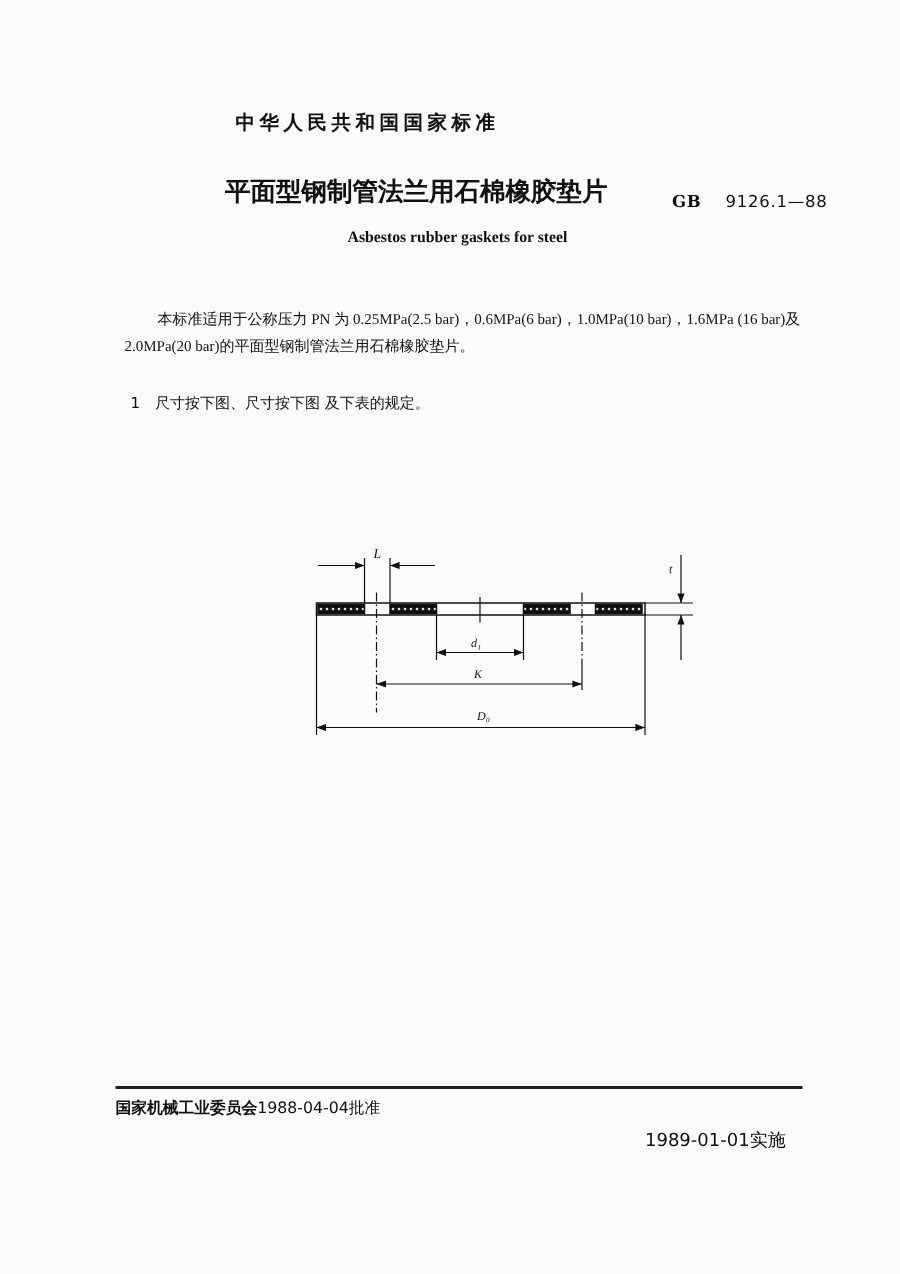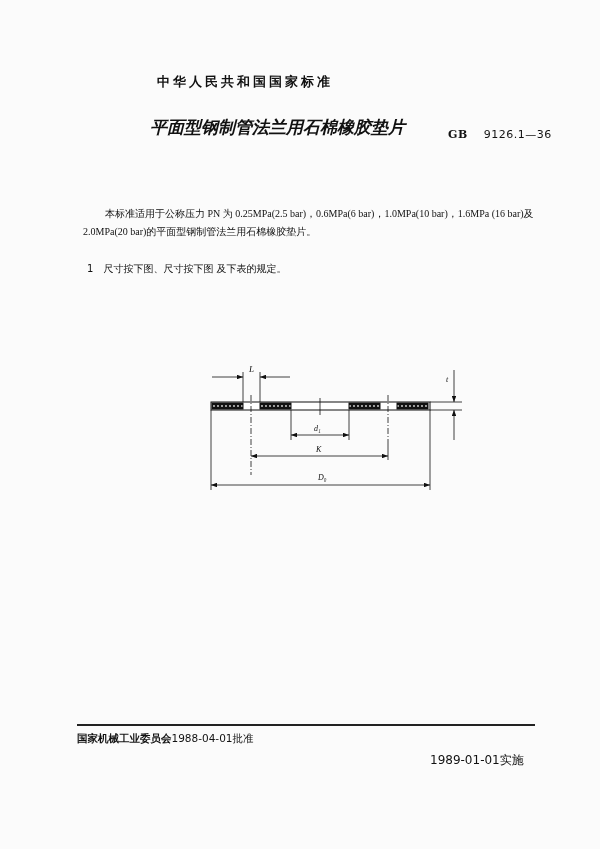--- a/index.html
+++ b/index.html
@@ -7,21 +7,21 @@
     width: 600px; height: 849px; background: #fbfbfb; position: relative; overflow: hidden;
     font-family: "DejaVu Serif", serif; color: #111;
   }
   .abs { position: absolute; }
   .top-title {
     left: 0; width: 490px; top: 73px; text-align: center;
     font-family: "DejaVu Sans", sans-serif; font-weight: bold; font-size: 13px; letter-spacing: 3px;
   }
   .main-title {
     left: 150px; top: 116px; font-family: "DejaVu Sans", sans-serif; font-weight: bold;
-    font-size: 17px; letter-spacing: 0px; font-style: italic;
+    font-size: 17px; letter-spacing: 0px;
   }
   .std-code {
     left: 448px; top: 128px; font-size: 11px; font-family: "DejaVu Sans", sans-serif; letter-spacing: 0.5px;
   }
   .std-code b { font-family: "DejaVu Serif", serif; font-weight: bold; margin-right: 16px; }
   .en-title {
     left: 150px; width: 310px; top: 150px; text-align: center;
     font-family: "Liberation Serif", serif; font-weight: bold; font-size: 10.5px; line-height: 17px;
   }
   .para {
@@ -45,24 +45,25 @@
   .footer-right .cn, .footer-left .cn { font-weight: normal; margin-top: 48px; }
 </style>
 </head>
 <body>
 
 <div class="abs top-title">中华人民共和国国家标准</div>
 
 <div class="abs main-title">平面型钢制管法兰用石棉橡胶垫片</div>
 
 <div class="abs std-code">
-  <b>GB</b><span>9126.1—36</span>
+  <b>GB</b><span>9126.1—88</span>
 </div>
 
 <div class="abs en-title">
+  <div>Asbestos rubber gaskets for steel</div>
 </div>
 
 <div class="abs para"><span class="indent"></span><span>本标准适用于公称压力 PN 为 0.25MPa(2.5 bar)，0.6MPa(6 bar)，1.0MPa(10 bar)，1.6MPa (16 bar)及 2.0MPa(20 bar)的平面型钢制管法兰用石棉橡胶垫片。</span></div>
 
 <div class="abs clause">
   <span class="num">1</span><span>尺寸按下图、尺寸按下图 及下表的规定。</span>
 </div>
 
 <svg class="abs diagram" viewBox="0 0 275 140" width="275" height="140">
   <defs>
@@ -108,18 +109,18 @@
   <text x="49" y="12" font-family="Liberation Serif, serif" font-style="italic" font-size="9" fill="#111">L</text>
   <text x="246" y="22" font-family="Liberation Serif, serif" font-style="italic" font-size="8" fill="#111">t</text>
   <text x="114" y="71" font-family="Liberation Serif, serif" font-style="italic" font-size="8" fill="#111">d₁</text>
   <text x="116" y="92" font-family="Liberation Serif, serif" font-style="italic" font-size="8" fill="#111">K</text>
   <text x="118" y="120" font-family="Liberation Serif, serif" font-style="italic" font-size="8" fill="#111">D₀</text>
 </svg>
 
 <div class="abs footer-rule"></div>
 
 <div class="abs footer-left">
-  <span>国家机械工业委员会</span><span style="font-weight:normal;">1988-04-01</span><span class="cn">批准</span>
+  <span>国家机械工业委员会</span><span style="font-weight:normal;">1988-04-04</span><span class="cn">批准</span>
 </div>
 
 <div class="abs footer-right">
   <span>1989-01-01</span><span class="cn">实施</span>
 </div>
 
 </body></html>

